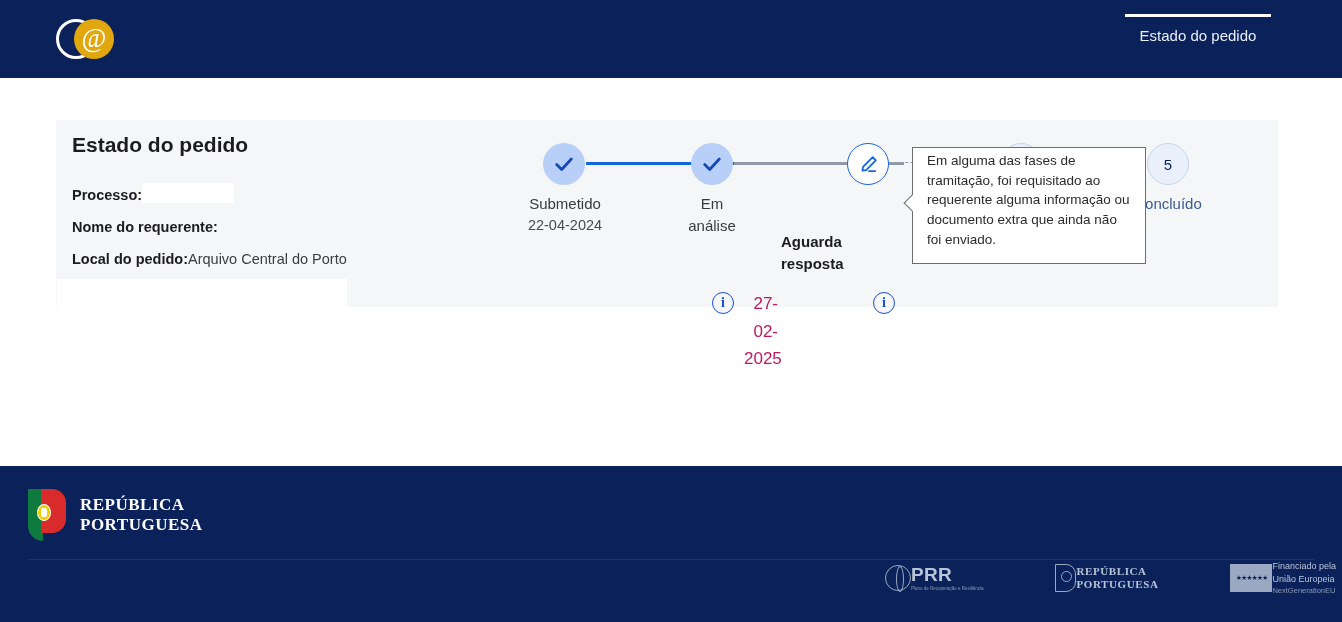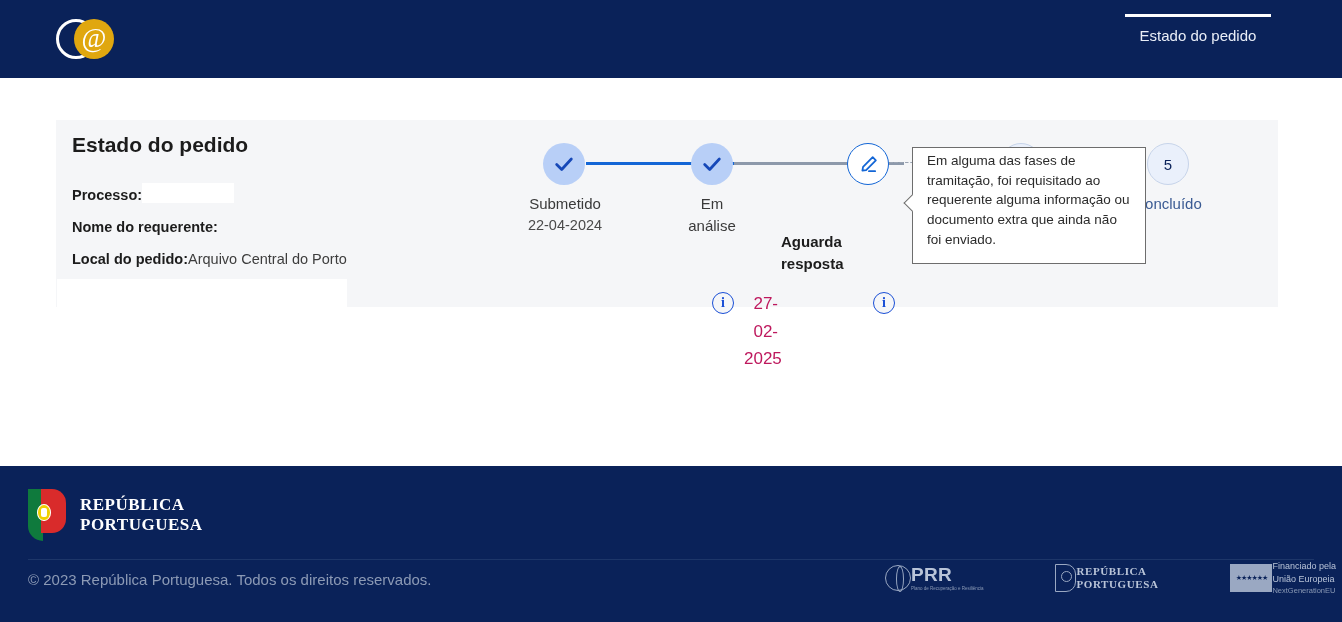--- a/index.html
+++ b/index.html
@@ -336,21 +336,20 @@
         <div class="shield"></div>
       </div>
       <div class="rp-text">
         <div>REPÚBLICA</div>
         <div>PORTUGUESA</div>
       </div>
     </div>
     <div class="foot-divider"></div>
   </div>
 
-  <div class="copyright">© 2023 República Portuguesa. Todos os direitos reservados.</div>
 
   <div class="partner-logos">
 
     <div class="plogo">
       <div class="prr-globe"></div>
       <div>
         <div class="prr-name">PRR</div>
         <div class="prr-sub">Plano de Recuperação e Resiliência</div>
       </div>
     </div>

